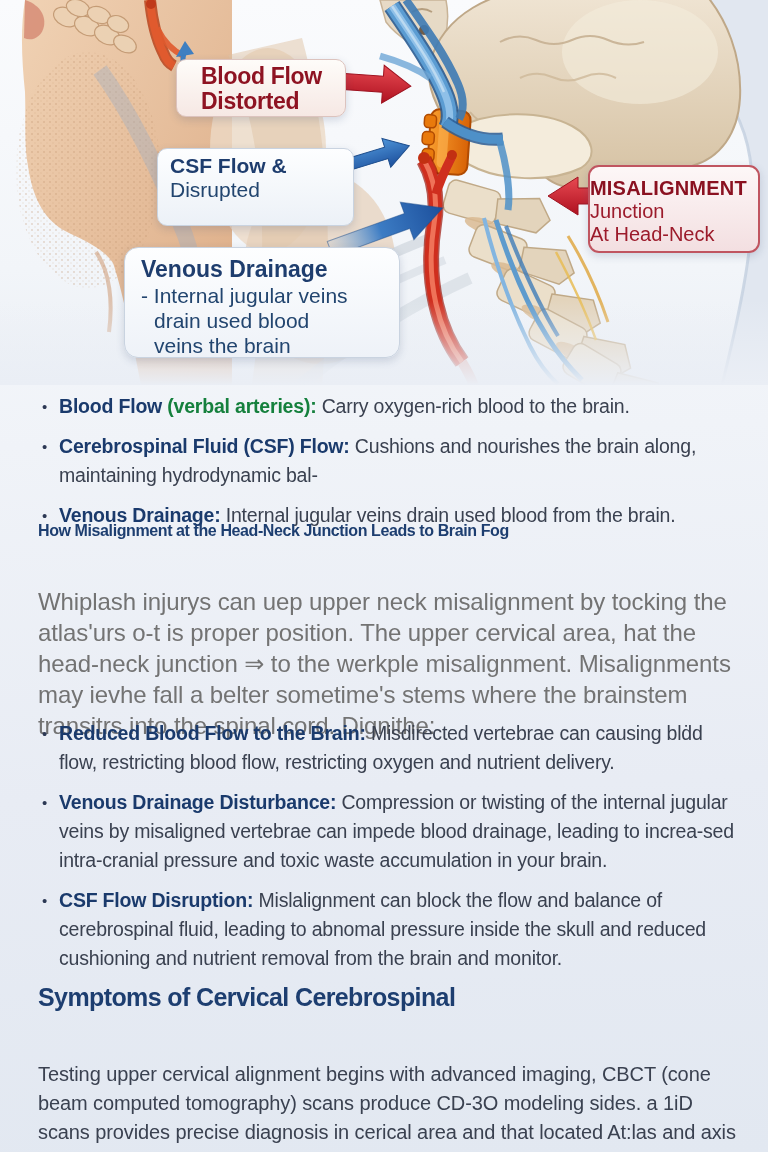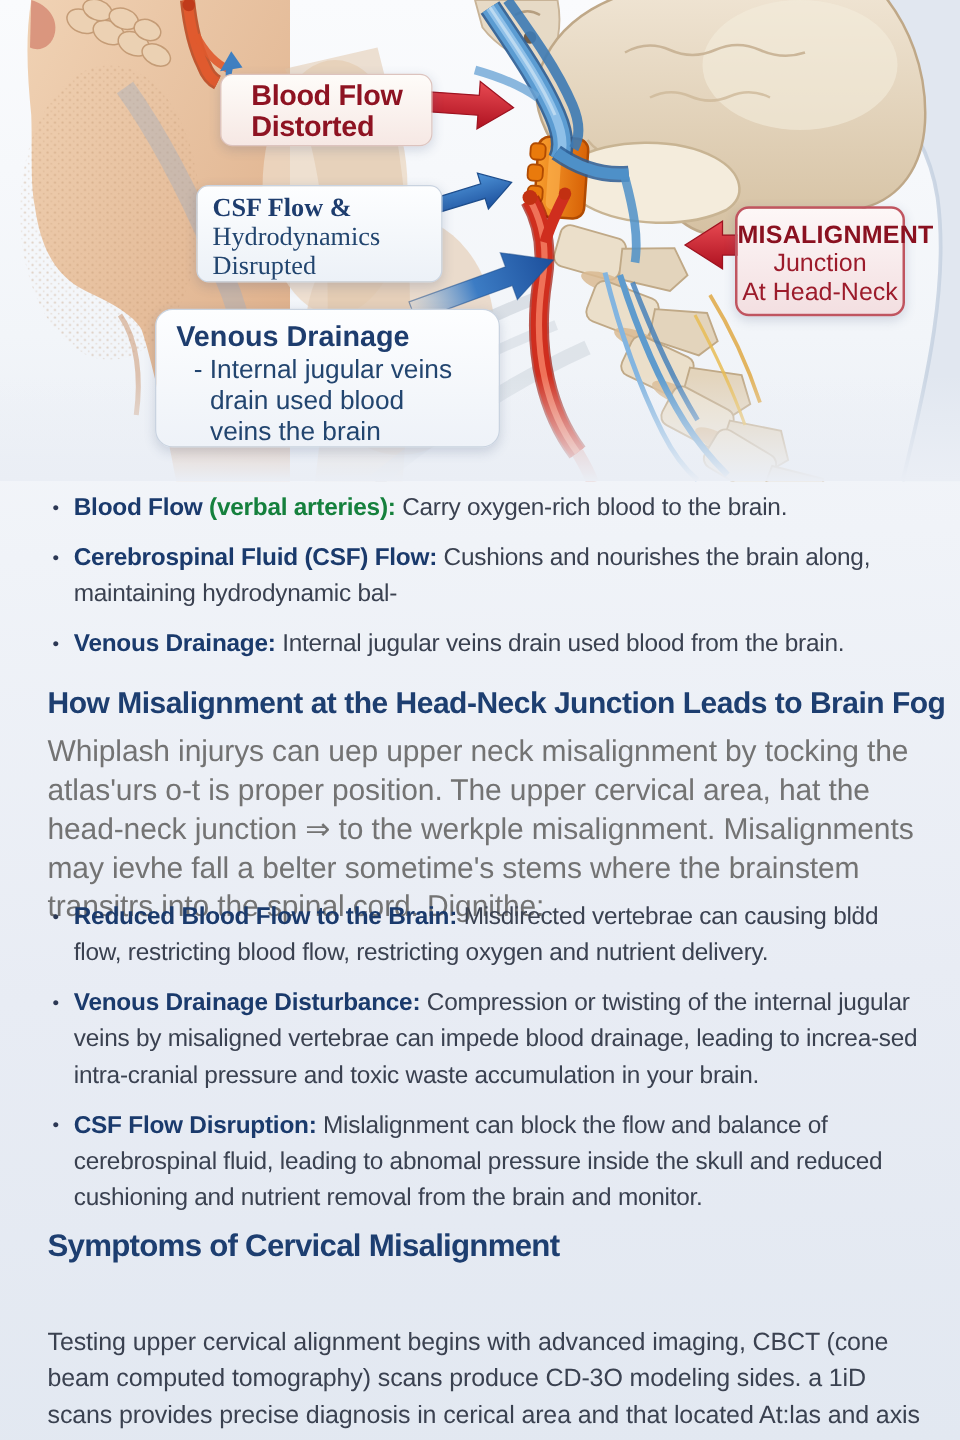--- a/index.html
+++ b/index.html
@@ -6,39 +6,39 @@
   body{
     width:768px;height:1152px;overflow:hidden;position:relative;
     font-family:"Liberation Sans", sans-serif;
     background:linear-gradient(178deg,#fbfcfe 0%,#f0f3f8 38%,#e8ecf4 68%,#e2e8f1 100%);
   }
   .illus{position:absolute;top:0;left:0;width:768px;height:385px;}
   .illus svg{position:absolute;top:0;left:0;}
   .callout{position:absolute;border-radius:10px;box-shadow:0 3px 9px rgba(60,80,120,.20);box-sizing:border-box;}
   .co-blood{left:176px;top:59px;width:170px;height:58px;background:linear-gradient(180deg,#fefcf9,#f6e8e4);border:1px solid #dcc3be;padding:4px 0 0 24px;}
   .co-blood div{font-size:23px;font-weight:bold;color:#8e1322;line-height:25px;letter-spacing:-.3px;}
-  .co-csf{left:157px;top:148px;width:197px;height:78px;background:linear-gradient(180deg,#fdfeff,#ecf1f7);border:1px solid #c9d3e0;padding:5px 0 0 12px;font-family:Liberation Serif, serif;}
+  .co-csf{left:157px;top:148px;width:197px;height:78px;background:linear-gradient(180deg,#fdfeff,#ecf1f7);border:1px solid #c9d3e0;padding:5px 0 0 12px;}
   .co-csf .b1{font-size:21px;font-weight:bold;color:#1e3d6e;line-height:24px;}
   .co-csf .r{font-size:21px;color:#22456f;line-height:23px;}
   .co-ven{left:124px;top:247px;width:276px;height:111px;background:linear-gradient(180deg,#fdfeff,#eef2f8);border:1px solid #c9d3e0;border-radius:14px;padding:7px 0 0 16px;}
   .co-ven .b1{font-size:23px;font-weight:bold;color:#1e3d6e;line-height:28px;}
-  .co-ven .r{font-size:21px;color:#22456f;line-height:25px;margin-left:14px;}
+  .co-ven .r{font-size:21px;color:#22456f;line-height:25px;}
   .co-ven .ind{padding-left:13px;}
-  .co-mis{left:588px;top:165px;width:136px;height:88px;background:linear-gradient(180deg,#fdf7f7,#f3dfe1);border:2px solid #c05560;border-radius:11px;text-align:center;padding-top:9px;}
+  .co-mis{left:588px;top:165px;width:172px;height:88px;background:linear-gradient(180deg,#fdf7f7,#f3dfe1);border:2px solid #c05560;border-radius:11px;padding-top:9px;}
   .co-mis .b1{font-size:20px;font-weight:bold;color:#8a1120;line-height:24px;letter-spacing:.2px;}
   .co-mis .r{font-size:20px;color:#9c1b2b;line-height:23px;}
 
   .blk{position:absolute;left:38px;right:28px;}
   ul.blist{list-style:none;margin:0;padding:0;}
   ul.blist li{position:relative;padding-left:21px;margin-bottom:11px;font-size:19.5px;line-height:29px;color:#3a4150;letter-spacing:-.2px;}
   ul.blist li .dot{position:absolute;left:4px;top:0;font-size:15px;color:#2c3854;}
   ul.blist li .lead{font-weight:bold;color:#1a3a6c;}
   ul.blist li .mid{font-weight:bold;color:#15803d;}
   .intro{top:392px;}
-  .h1{top:549px;font-size:24px;font-weight:bold;color:#1d3e70;letter-spacing:-.4px;white-space:nowrap;}
+  .h1{top:522px;font-size:16px;font-weight:bold;color:#1d3e70;letter-spacing:-.4px;white-space:nowrap;}
   .p1{top:586px;right:22px;font-size:24px;line-height:31px;color:#737373;letter-spacing:-.1px;}
   .mainb{top:719px;right:26px;}
   .mainb li{margin-bottom:12px;}
   .h2{top:983px;font-size:25px;font-weight:bold;color:#1d3e70;letter-spacing:-.6px;white-space:nowrap;}
   .p2{top:1060px;font-size:20px;line-height:29px;color:#3a4150;letter-spacing:-.1px;}
 </style>
 </head>
 <body>
 
 <div class="page">
@@ -233,21 +233,20 @@
         <polygon points="0,0 30,-19 30,-8 45,-8 45,8 30,8 30,19" fill="url(#redAr)" stroke="#9e1320" stroke-width="1"></polygon>
       </g>
     </svg>
 
     <div class="callout co-blood">
       <div>Blood Flow</div>
       <div>Distorted</div>
     </div>
     <div class="callout co-csf">
       <div class="b1">CSF Flow &amp;</div>
-      <div class="r">Hydrodynamics</div>
       <div class="r">Disrupted</div>
     </div>
     <div class="callout co-ven">
       <div class="b1">Venous Drainage</div>
       <div class="r">- Internal jugular veins</div>
       <div class="r ind">drain used blood</div>
       <div class="r ind">veins the brain</div>
     </div>
     <div class="callout co-mis">
       <div class="b1">MISALIGNMENT</div>
@@ -265,17 +264,17 @@
   <div class="blk h1">How Misalignment at the Head-Neck Junction Leads to Brain Fog</div>
 
   <div class="blk p1">Whiplash injurys can uep upper neck misalignment by tocking the atlas'urs o-t is proper position.  The upper cervical area, hat the head-neck junction ⇒ to the werkple misalignment.  Misalignments may ievhe fall a belter sometime's stems where the brainstem transitrs into the spinal cord. Dignithe:</div>
 
   <ul class="blk blist mainb">
     <li><span class="dot">•</span><span class="lead">Reduced Blood Flow to the Brain: </span><span>Misdirected vertebrae can causing blḋd flow, restricting blood flow, restricting oxygen and nutrient delivery.</span></li>
     <li><span class="dot">•</span><span class="lead">Venous Drainage Disturbance: </span><span>Compression or twisting of the internal jugular veins by misaligned vertebrae can impede blood drainage, leading to increa-sed intra-cranial pressure and toxic waste accumulation in your brain.</span></li>
     <li><span class="dot">•</span><span class="lead">CSF Flow Disruption: </span><span>Mislalignment can block the flow and balance of cerebrospinal fluid, leading to abnomal pressure inside the skull and reduced cushioning and nutrient removal from the brain and monitor.</span></li>
   </ul>
 
-  <div class="blk h2">Symptoms of Cervical Misalignment</div>
+  <div class="blk h2">Symptoms of Cervical Cerebrospinal</div>
 
   <div class="blk p2">Testing upper cervical alignment begins with advanced imaging, CBCT (cone beam computed tomography) scans produce CD-3O modeling sides. a 1iD scans provides precise diagnosis in cerical area and that located At:las and axis vertebrae sthowing upper neck in order to misaiign a</div>
 
 </div>
 
 </body></html>

